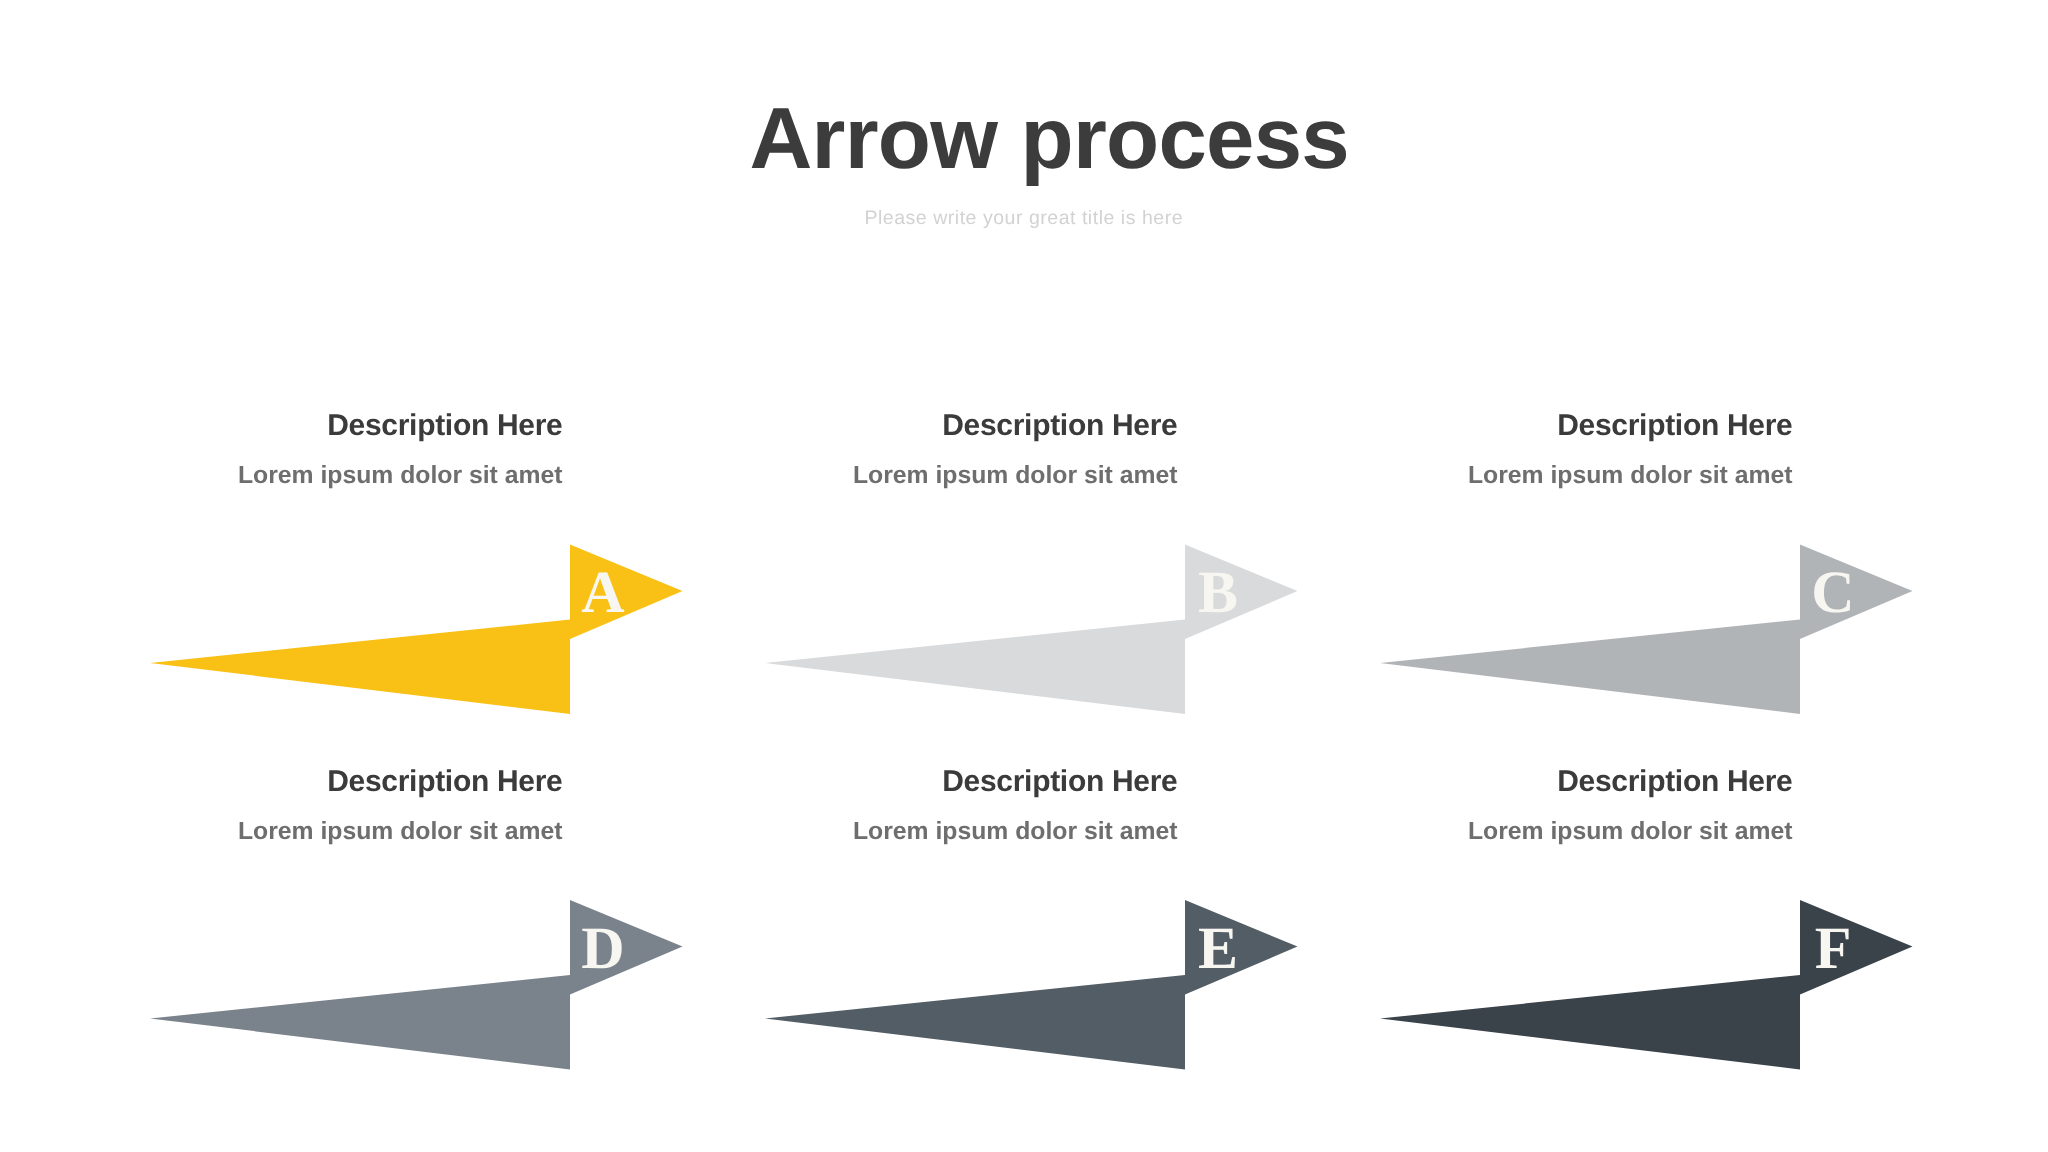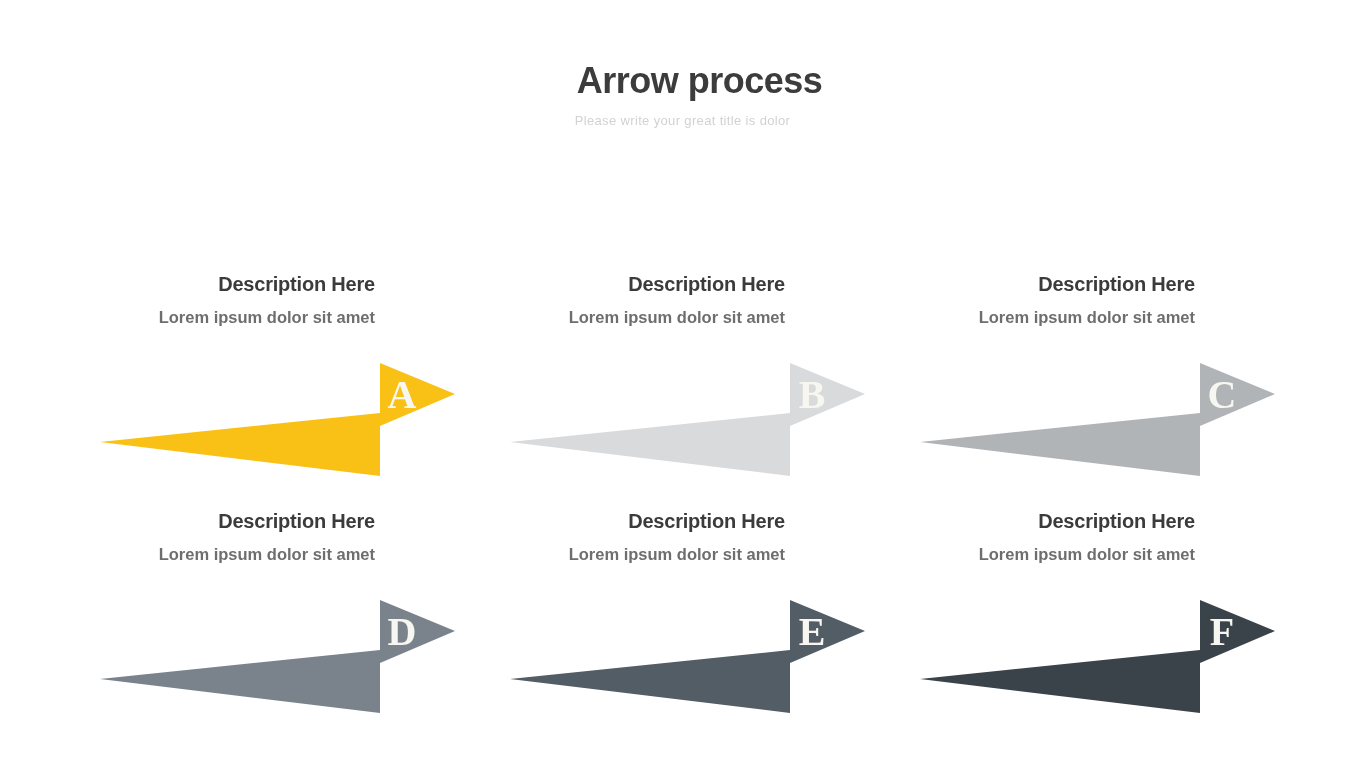--- a/index.html
+++ b/index.html
@@ -20,21 +20,21 @@
   .slide-header {
     position: absolute;
     left: 0;
     top: 0;
     width: 1365px;
     text-align: center;
   }
   .slide-title {
     margin: 0;
     padding-top: 62px;
-    font-size: 36px;
+    font-size: 58px;
     font-weight: bold;
     letter-spacing: -0.5px;
     color: #3c3c3c;
     line-height: 1.08;
     font-family: "Liberation Sans", sans-serif;
     padding-left: 34px;
   }
   .slide-subtitle {
     margin: 0;
     padding-top: 12px;
@@ -114,21 +114,21 @@
     font-weight: bold;
     font-size: 40px;
     fill: #f7f6f1;
   }
 </style>
 </head>
 <body>
 
 <div class="slide-header">
   <h1 class="slide-title">Arrow process</h1>
-  <p class="slide-subtitle">Please write your great title is dolor</p>
+  <p class="slide-subtitle">Please write your great title is here</p>
 </div>
 
 <div class="process-grid">
 
 <div class="process-item col-0 row-0">
       <div class="item-text">
         <p class="item-heading">Description Here</p>
         <p class="item-desc">Lorem ipsum dolor sit amet</p>
       </div>
       <div class="arrow-wrap">

